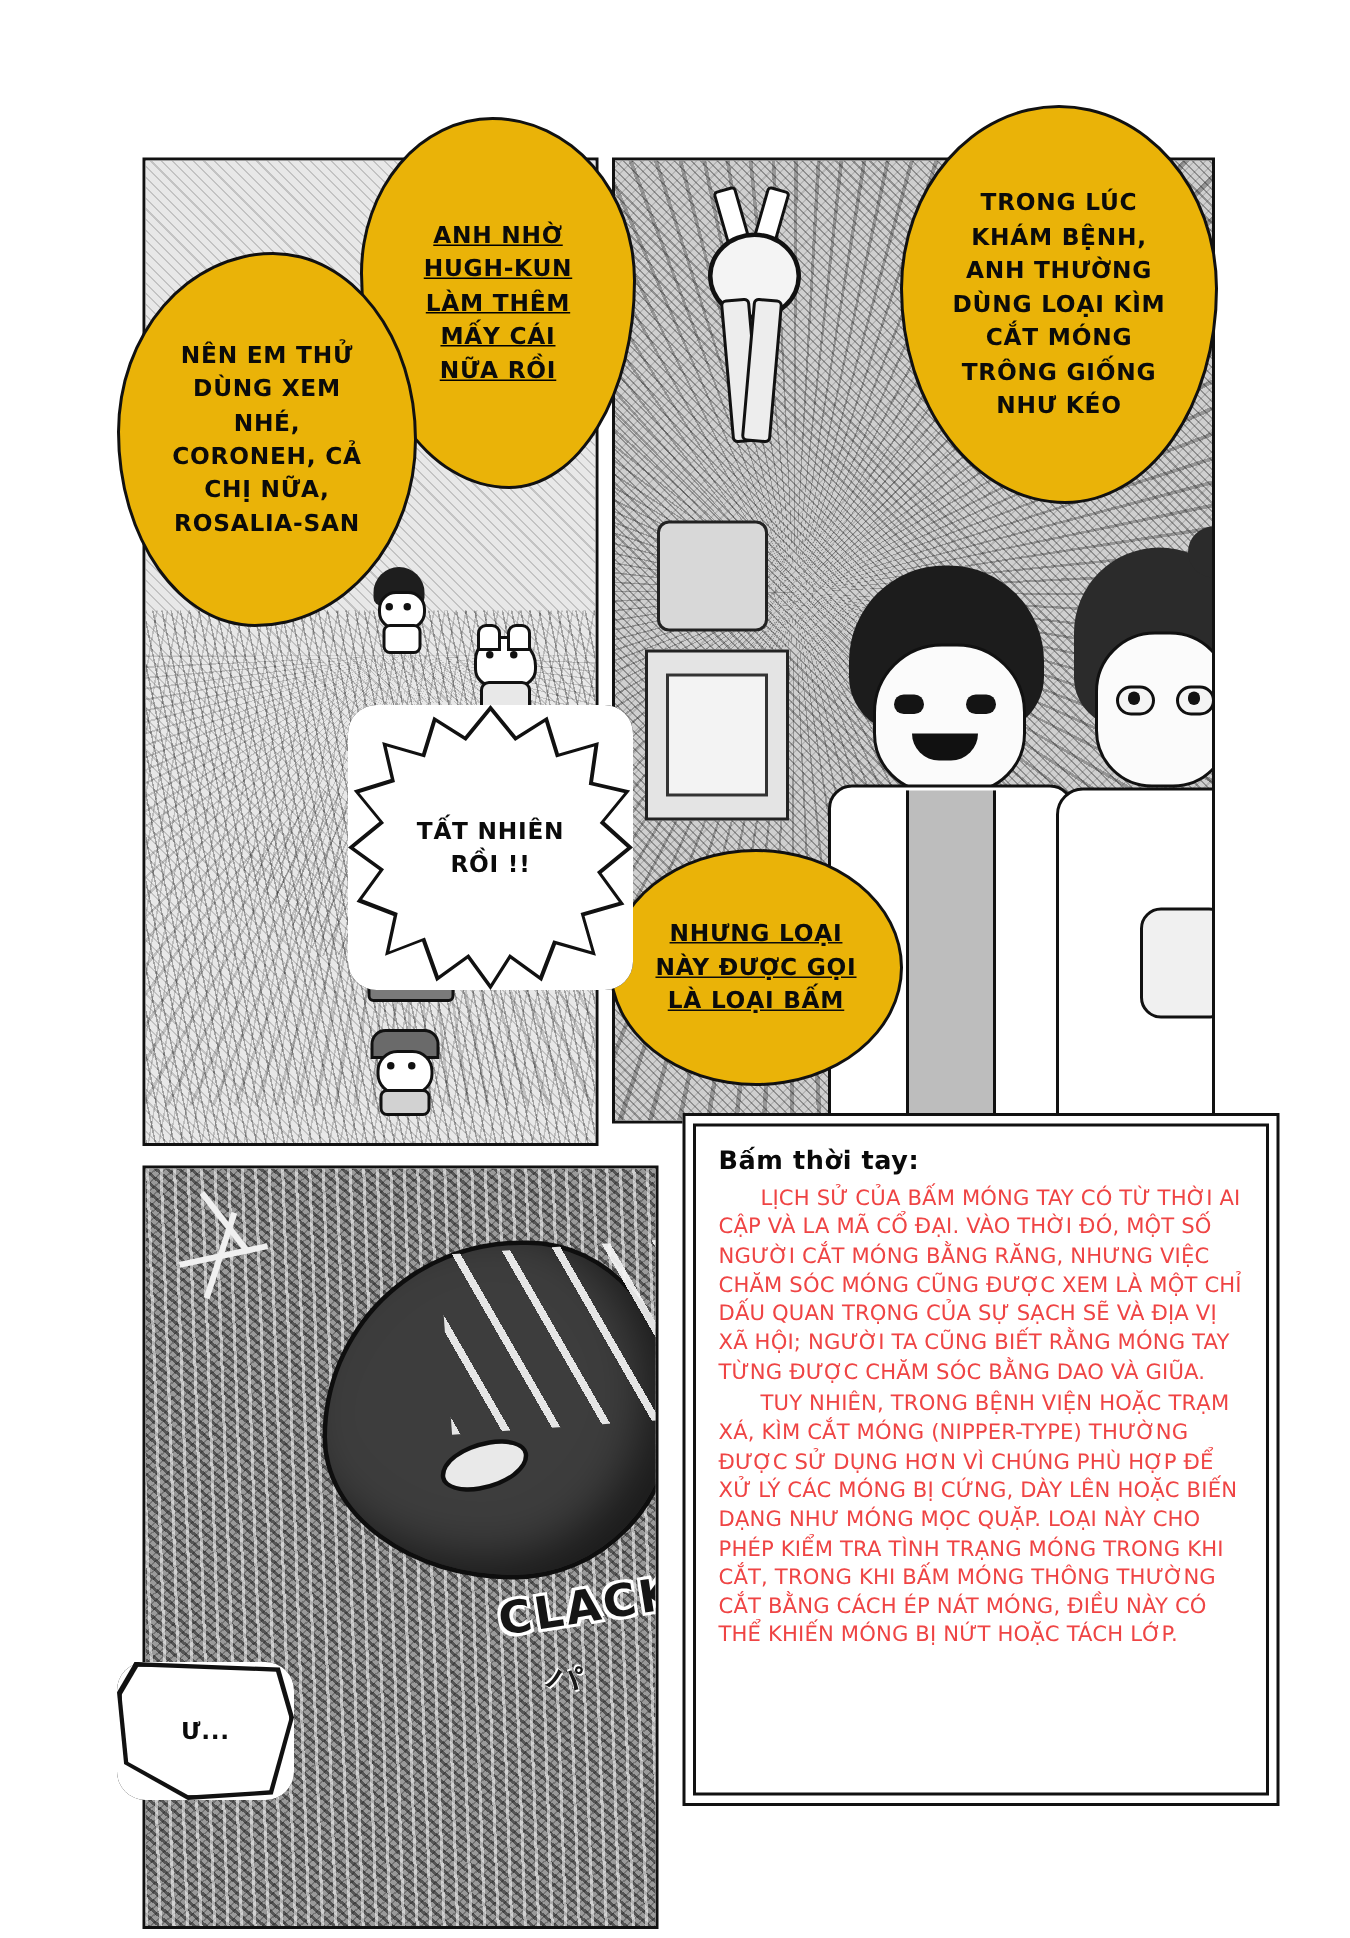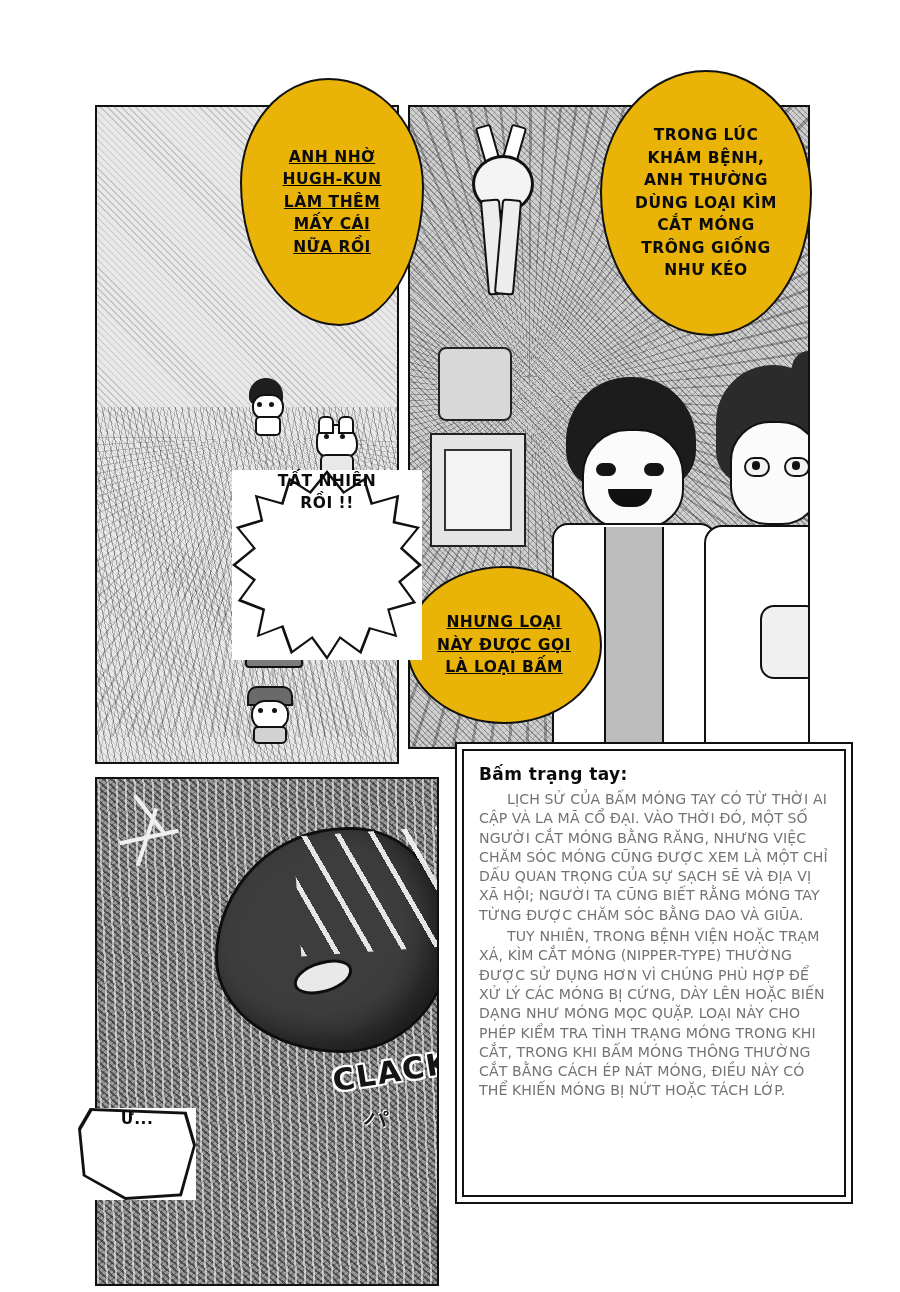--- a/index.html
+++ b/index.html
@@ -71,23 +71,25 @@
     color: #0b0b0b;
     text-transform: uppercase;
     white-space: pre-line;
     padding: 0 6px;
   }
   .spiky {
     position: absolute;
     background: #ffffff;
     z-index: 21;
     display: flex;
+    align-items: center;
     justify-content: center;
     text-align: center;
     filter: drop-shadow(0 0 0 #000);
+    border-radius: 19px;
   }
   .spiky .txt {
     font-family: "DejaVu Sans", sans-serif;
     font-weight: 700;
     letter-spacing: 0.5px;
     line-height: 1.45;
     color: #0b0b0b;
     text-transform: uppercase;
     white-space: pre-line;
     position: relative;
@@ -116,21 +118,21 @@
     font-size: 17px;
     letter-spacing: 0.4px;
     color: #0a0a0a;
     margin: 4px 0 6px 2px;
   }
   .note-p {
     position: relative;
     font-family: "DejaVu Sans", sans-serif;
     font-size: 14.1px;
     line-height: 1.37;
-    color: #737373;
+    color: #ef4444;
     text-indent: 28px;
     margin: 0 0 2px 2px;
     text-transform: uppercase;
     letter-spacing: 0.1px;
     text-align: left;
   }
 
   
   .sfx {
     position: absolute;
@@ -243,20 +245,28 @@
   </div>
 
   <div class="balloon" style="left:240px; top:78px; width:184px; height:248px; border-radius:48% 52% 46% 54% / 42% 44% 56% 58%;text-decoration:underline;">
     <div class="txt" style="font-size:15.5px;">Anh nhờ
 Hugh-kun
 làm thêm
 mấy cái
 nữa rồi</div>
   </div>
 
+  <div class="balloon" style="left:78px; top:168px; width:200px; height:250px; border-radius:52% 48% 54% 46% / 48% 50% 50% 52%;">
+    <div class="txt" style="font-size:15.5px;">Nên em thử
+dùng xem
+nhé,
+Coroneh, cả
+chị nữa,
+Rosalia-san</div>
+  </div>
 
   <div class="balloon" style="left:600px; top:70px; width:212px; height:266px; border-radius:50% 50% 48% 52% / 46% 46% 54% 54%;">
     <div class="txt" style="font-size:15.5px;">Trong lúc
 khám bệnh,
 anh thường
 dùng loại kìm
 cắt móng
 trông giống
 như kéo</div>
   </div>
@@ -305,18 +315,18 @@
   <div class="chibi" style="left:243px; top:686px; width:50px; height:54px;">
     <div style="position:absolute; left:4px; top:0; width:42px; height:16px; background:#6a6a6a; border:2px solid #111; border-radius:10px 10px 0 0;"></div>
     <div style="position:absolute; left:8px; top:14px; width:34px; height:26px; background:#fff; border:2px solid #111; border-radius:14px;"></div>
     <div style="position:absolute; left:15px; top:22px; width:5px; height:5px; background:#111; border-radius:50%;"></div>
     <div style="position:absolute; left:29px; top:22px; width:5px; height:5px; background:#111; border-radius:50%;"></div>
     <div style="position:absolute; left:10px; top:40px; width:30px; height:14px; background:#d2d2d2; border:2px solid #111; border-radius:5px;"></div>
   </div>
 
   <div class="notebox" style="left:455px; top:742px; width:398px; height:462px;">
     <div class="frame"></div>
-    <div class="note-title">Bấm trạng tay:</div>
+    <div class="note-title">Bấm thời tay:</div>
     <p class="note-p">Lịch sử của bấm móng tay có từ thời Ai Cập và La Mã cổ đại. Vào thời đó, một số người cắt móng bằng răng, nhưng việc chăm sóc móng cũng được xem là một chỉ dấu quan trọng của sự sạch sẽ và địa vị xã hội; người ta cũng biết rằng móng tay từng được chăm sóc bằng dao và giũa.</p>
     <p class="note-p">Tuy nhiên, trong bệnh viện hoặc trạm xá, kìm cắt móng (nipper-type) thường được sử dụng hơn vì chúng phù hợp để xử lý các móng bị cứng, dày lên hoặc biến dạng như móng mọc quặp. Loại này cho phép kiểm tra tình trạng móng trong khi cắt, trong khi bấm móng thông thường cắt bằng cách ép nát móng, điều này có thể khiến móng bị nứt hoặc tách lớp.</p>
   </div>
 
 </div>
 
 </body></html>

